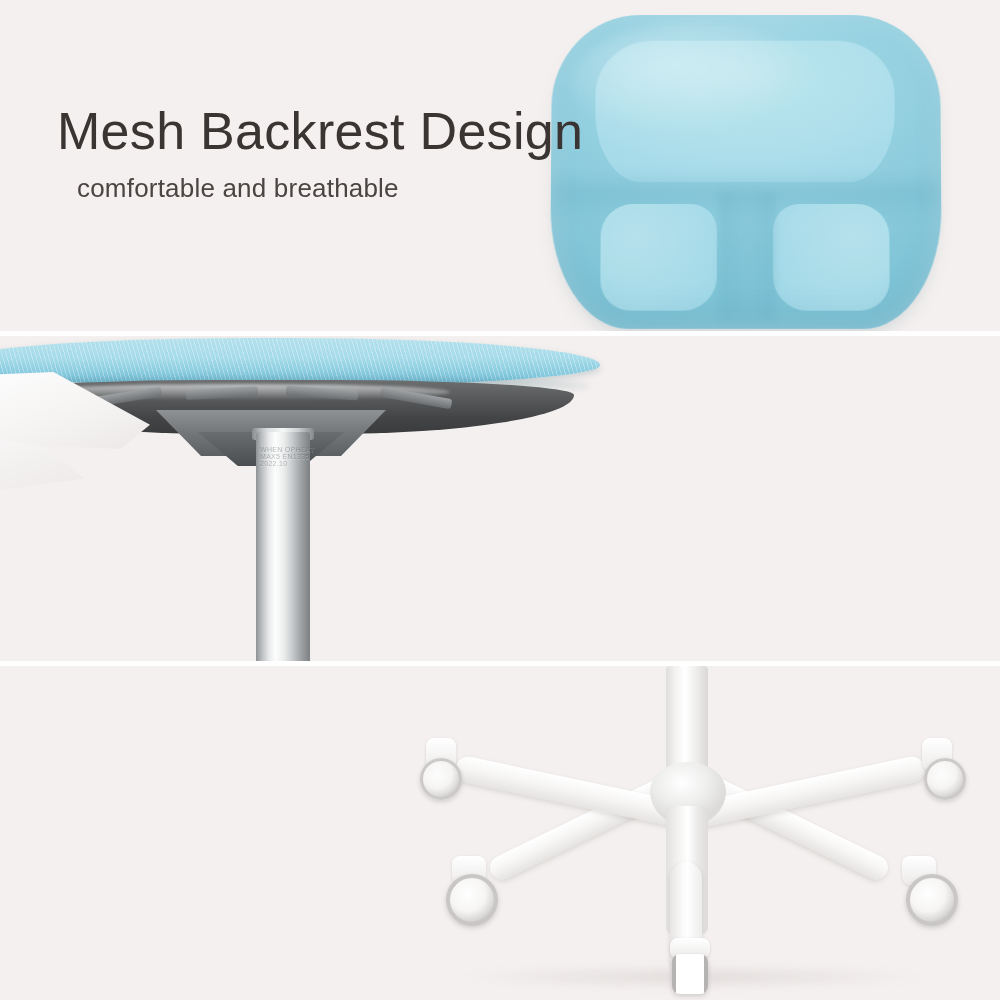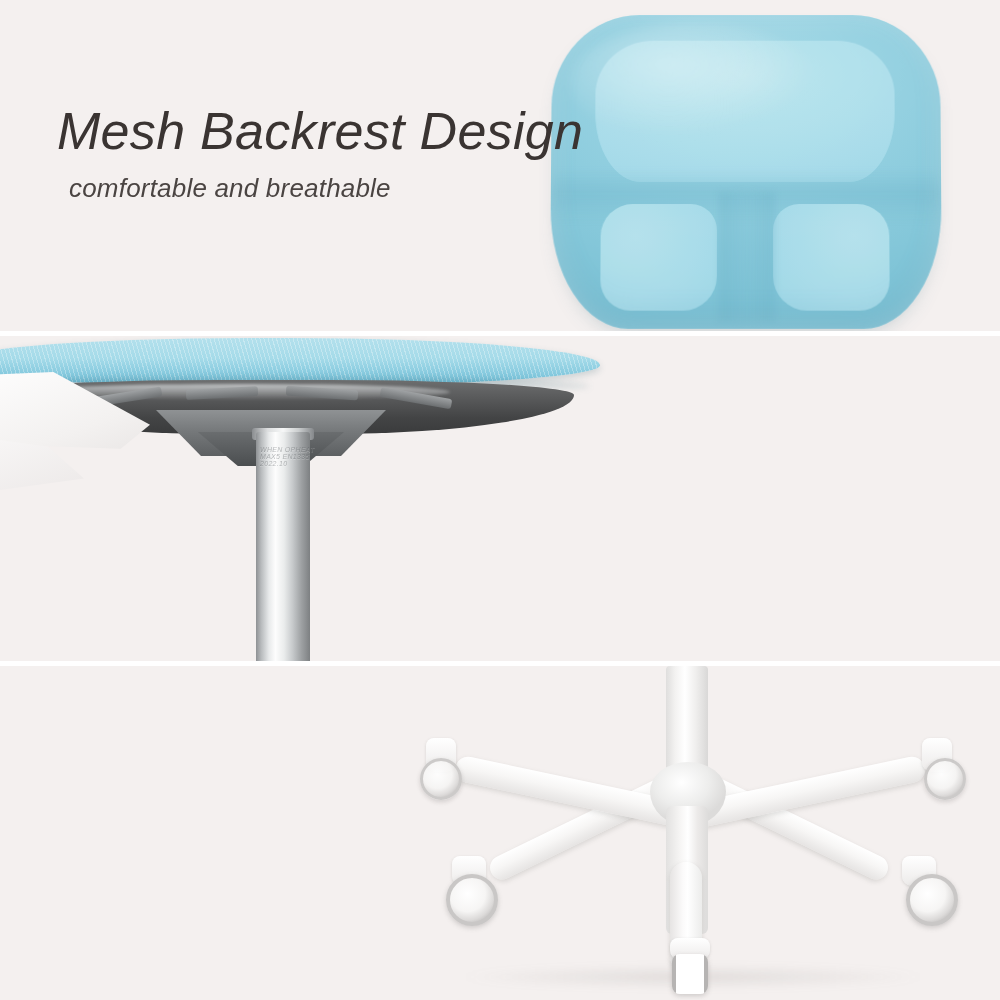--- a/index.html
+++ b/index.html
@@ -5,21 +5,21 @@
   html,body{margin:0;padding:0;}
   body{
     width:1000px;height:1000px;
     background:#ffffff;
     font-family:"Liberation Sans", sans-serif;
     overflow:hidden;
   }
   .page{position:relative;width:1000px;height:1000px;background:#ffffff;overflow:hidden;}
 
   
-  .panel{position:absolute;left:0;width:1000px;overflow:hidden;background:#f4f0ef;font-style:italic;}
+  .panel{position:absolute;left:0;width:1000px;overflow:hidden;background:#f4f0ef;}
   #panel-backrest{top:0;height:331px;}
   #panel-cylinder{top:336px;height:325px;}
   #panel-base{top:666px;height:334px;}
 
   .panel-gap{position:absolute;left:0;width:1000px;height:5px;background:#ffffff;}
   #gap-1{top:331px;}
   #gap-2{top:661px;}
 
   
   .txt-block{position:absolute;z-index:40;}
@@ -34,21 +34,21 @@
   .subline{
     color:#4a4442;
     font-size:26px;
     font-weight:400;
     letter-spacing:0.2px;
     line-height:1.2;
     white-space:nowrap;
   }
 
   #text-backrest{left:57px;top:104px;}
-  #text-backrest .subline{margin-top:14px;margin-left:12px;}
+  #text-backrest .subline{margin-top:14px;margin-left:20px;}
 
   
   #backrest-shell{
     position:absolute;
     left:551px;top:14px;
     width:390px;height:314px;
     border-radius:88px 88px 78px 78px/92px 92px 120px 120px;
     background:
       radial-gradient(115% 95% at 50% 18%,#a6dae7 0%,#8ecdde 48%,#7ec3d6 78%,#74bacf 100%);
     box-shadow:0 10px 20px -10px rgba(80,120,135,0.35);

